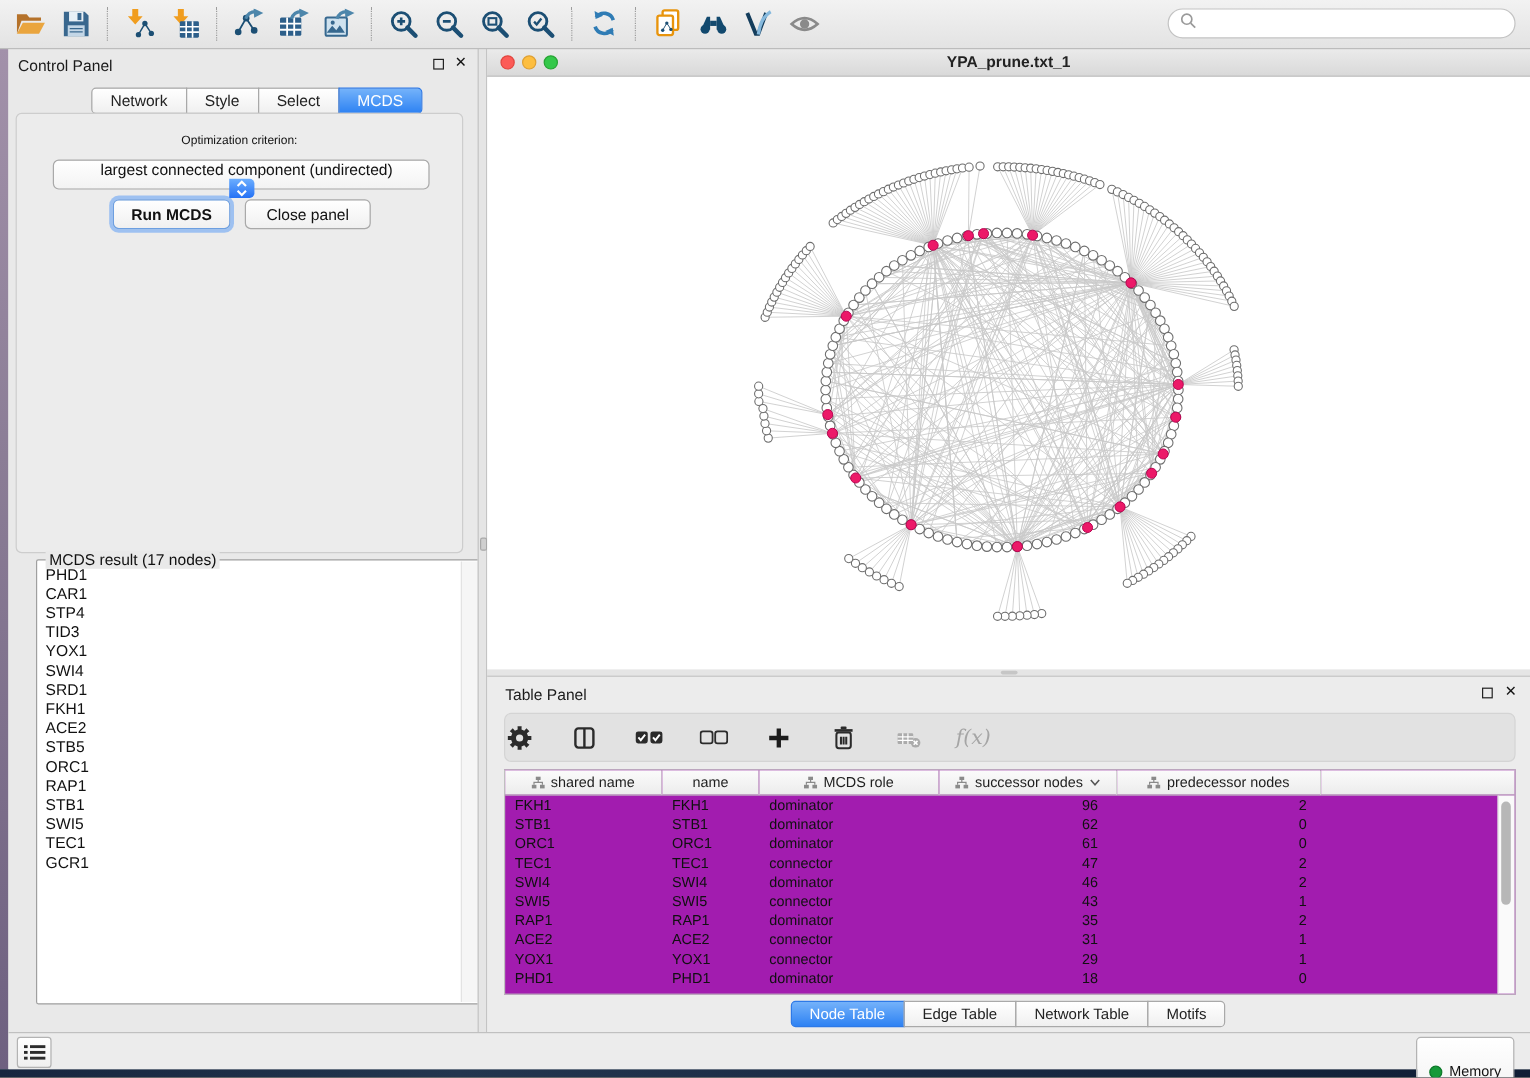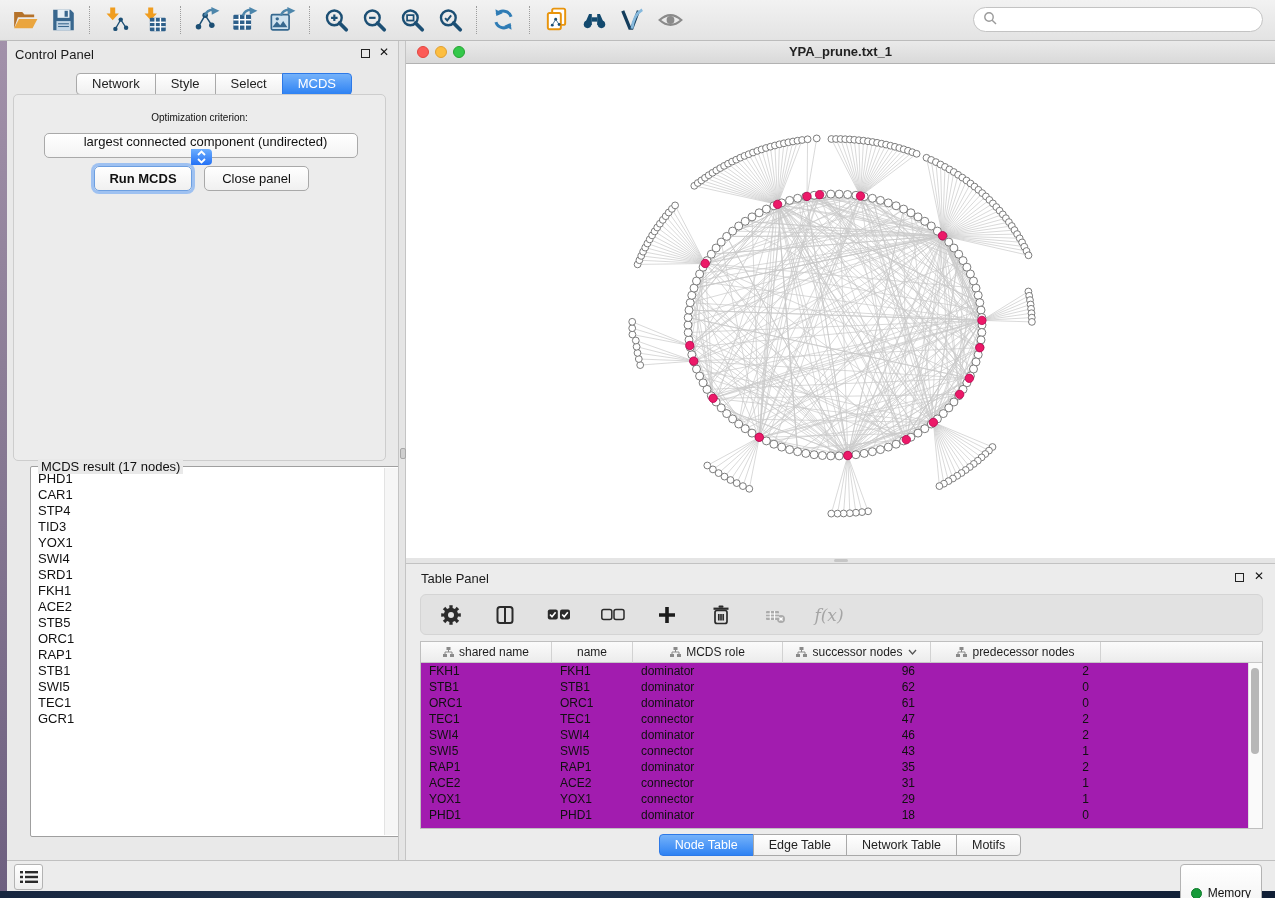--- a/index.html
+++ b/index.html
@@ -63,21 +63,21 @@
   .tl.red{left:11px;background:#fc5b57;border:1px solid #e2463f;}
   .tl.yellow{left:29px;background:#fdbe40;border:1px solid #dfa033;}
   .tl.green{left:47px;background:#34c84a;border:1px solid #27a434;}
   #net-title{position:absolute;left:0;top:4px;width:100%;text-align:center;font-size:13px;font-weight:bold;color:#222;}
   #net-canvas{position:absolute;left:0;top:24px;width:869px;height:494px;background:#ffffff;}
   .wnode{fill:#ffffff;stroke:#6e6e6e;stroke-width:0.9;}
   .dnode{fill:#ec1968;stroke:#b8004f;stroke-width:0.8;}
   
   #table-panel{position:absolute;left:406px;top:563px;width:869px;height:297px;background:#ececec;border-top:1px solid #c2c2c2;box-sizing:border-box;}
   #tp-toolbar{position:absolute;left:14px;top:30px;width:843px;height:41px;background:#e2e2e2;
-    border:1px solid #d4d4d4;border-radius:6px;box-sizing:border-box;display:flex;align-items:center;padding-left:18px;gap:16px;}
+    border:1px solid #d4d4d4;border-radius:6px;box-sizing:border-box;display:flex;align-items:center;padding-left:0;gap:16px;}
   .ttbtn{width:24px;height:24px;display:flex;align-items:center;justify-content:center;margin-right:14px;}
   #node-table{position:absolute;left:14px;top:77px;width:843px;height:188px;background:#a21caf;border:1px solid #bfbfbf;box-sizing:border-box;}
   #nt-header{display:flex;height:21px;}
   .th{height:21px;box-sizing:border-box;display:flex;align-items:center;justify-content:center;gap:5px;
     background:linear-gradient(#fbfbfb,#ececec);border-right:1px solid #d2d2d2;border-bottom:1px solid #c6c6c6;
     font-size:12px;color:#1e1e1e;flex:0 0 auto;}
   .th.filler{flex:1 1 auto;border-right:none;}
   #nt-body{position:absolute;left:0;top:21px;right:13px;bottom:0;overflow:hidden;}
   .tr{display:flex;height:16px;align-items:center;}
   .td{box-sizing:border-box;font-size:12px;color:#101010;padding:0 8px;white-space:nowrap;overflow:hidden;flex:0 0 auto;}

